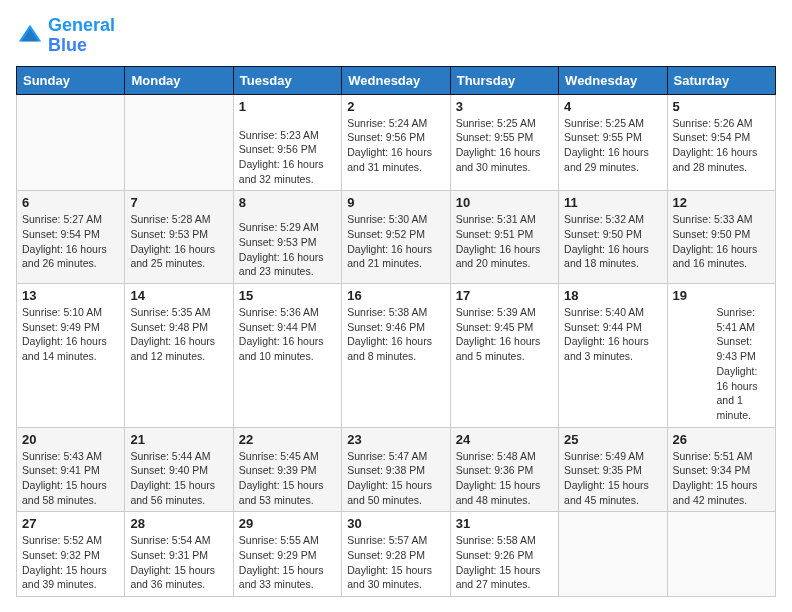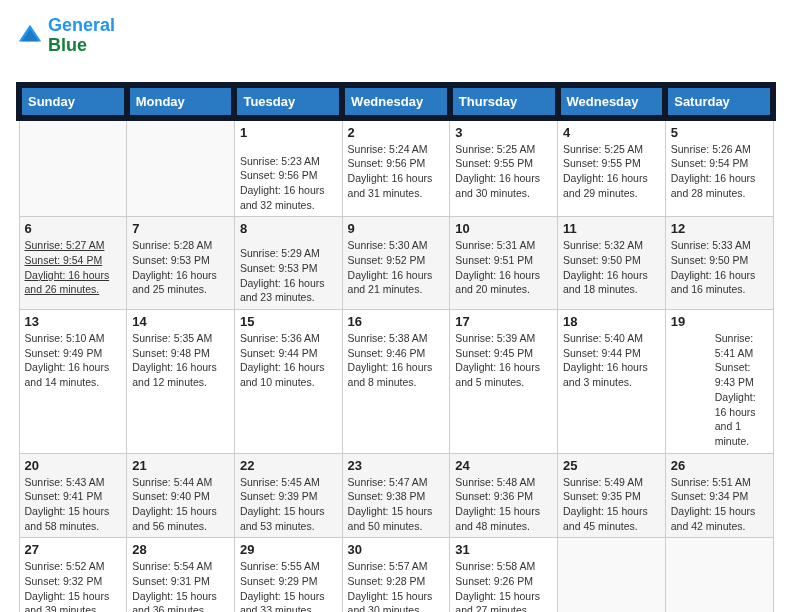--- a/index.html
+++ b/index.html
@@ -7,21 +7,21 @@
       font-family: Arial, sans-serif;
       background: #fff;
       width: 792px;
       min-height: 612px;
       padding: 16px;
     }
     .header {
       display: flex;
       justify-content: space-between;
       align-items: flex-start;
-      margin-bottom: 26px;
+      margin-bottom: 10px;
     }
     .logo {
       display: flex;
       align-items: center;
       gap: 4px;
     }
     .logo-text {
       font-size: 18px;
       font-weight: bold;
       color: #1a3a5c;
@@ -51,21 +51,21 @@
       border-collapse: collapse;
       border: 1px solid #ccc;
     }
     .calendar th {
       background: #2979c3;
       color: #fff;
       font-size: 13px;
       font-weight: bold;
       padding: 6px 6px;
       text-align: left;
-      border: 6px solid #0f172a;
+      border: 1px solid #0f172a;
     }
     .calendar td {
       vertical-align: top;
       border: 1px solid #ccc;
       padding: 4px 5px;
       font-size: 11px;
       color: #333;
       width: calc(100% / 7);
       min-height: 80px;
       background: #fff;
@@ -96,21 +96,21 @@
 <body>
 
 <div class="header">
   <div class="logo">
     <svg class="logo-icon" viewBox="0 0 40 40">
       <polygon points="20,4 36,28 4,28" fill="#2196f3"></polygon>
       <polygon points="20,10 32,28 8,28" fill="#1a3a5c" opacity="0.3"></polygon>
     </svg>
     <div>
       <div class="logo-text">
-        <span>General</span><br><span style="color:#15803d">Blue</span>
+        <span>General</span><br><span style="color:#3b82f6">Blue</span>
       </div>
     </div>
   </div>
   <div class="title-block">
     <div class="month-title"></div>
     <div class="location-title"></div>
   </div>
 </div>
 
 <table class="calendar">
@@ -161,21 +161,21 @@
           <span class="day-number">5</span>
           <div class="day-info" style="white-space: pre-line;">Sunrise: 5:26 AM
 Sunset: 9:54 PM
 Daylight: 16 hours
 and 28 minutes.</div>
         </td>
       </tr>
       <tr>
         <td>
           <span class="day-number">6</span>
-          <div class="day-info" style="white-space: pre-line; text-decoration: underline;">Sunrise: 5:27 AM
+          <div class="day-info" style="white-space: pre-line;">Sunrise: 5:27 AM
 Sunset: 9:54 PM
 Daylight: 16 hours
 and 26 minutes.</div>
         </td>
         <td>
           <span class="day-number">7</span>
           <div class="day-info" style="white-space: pre-line;">Sunrise: 5:28 AM
 Sunset: 9:53 PM
 Daylight: 16 hours
 and 25 minutes.</div>

